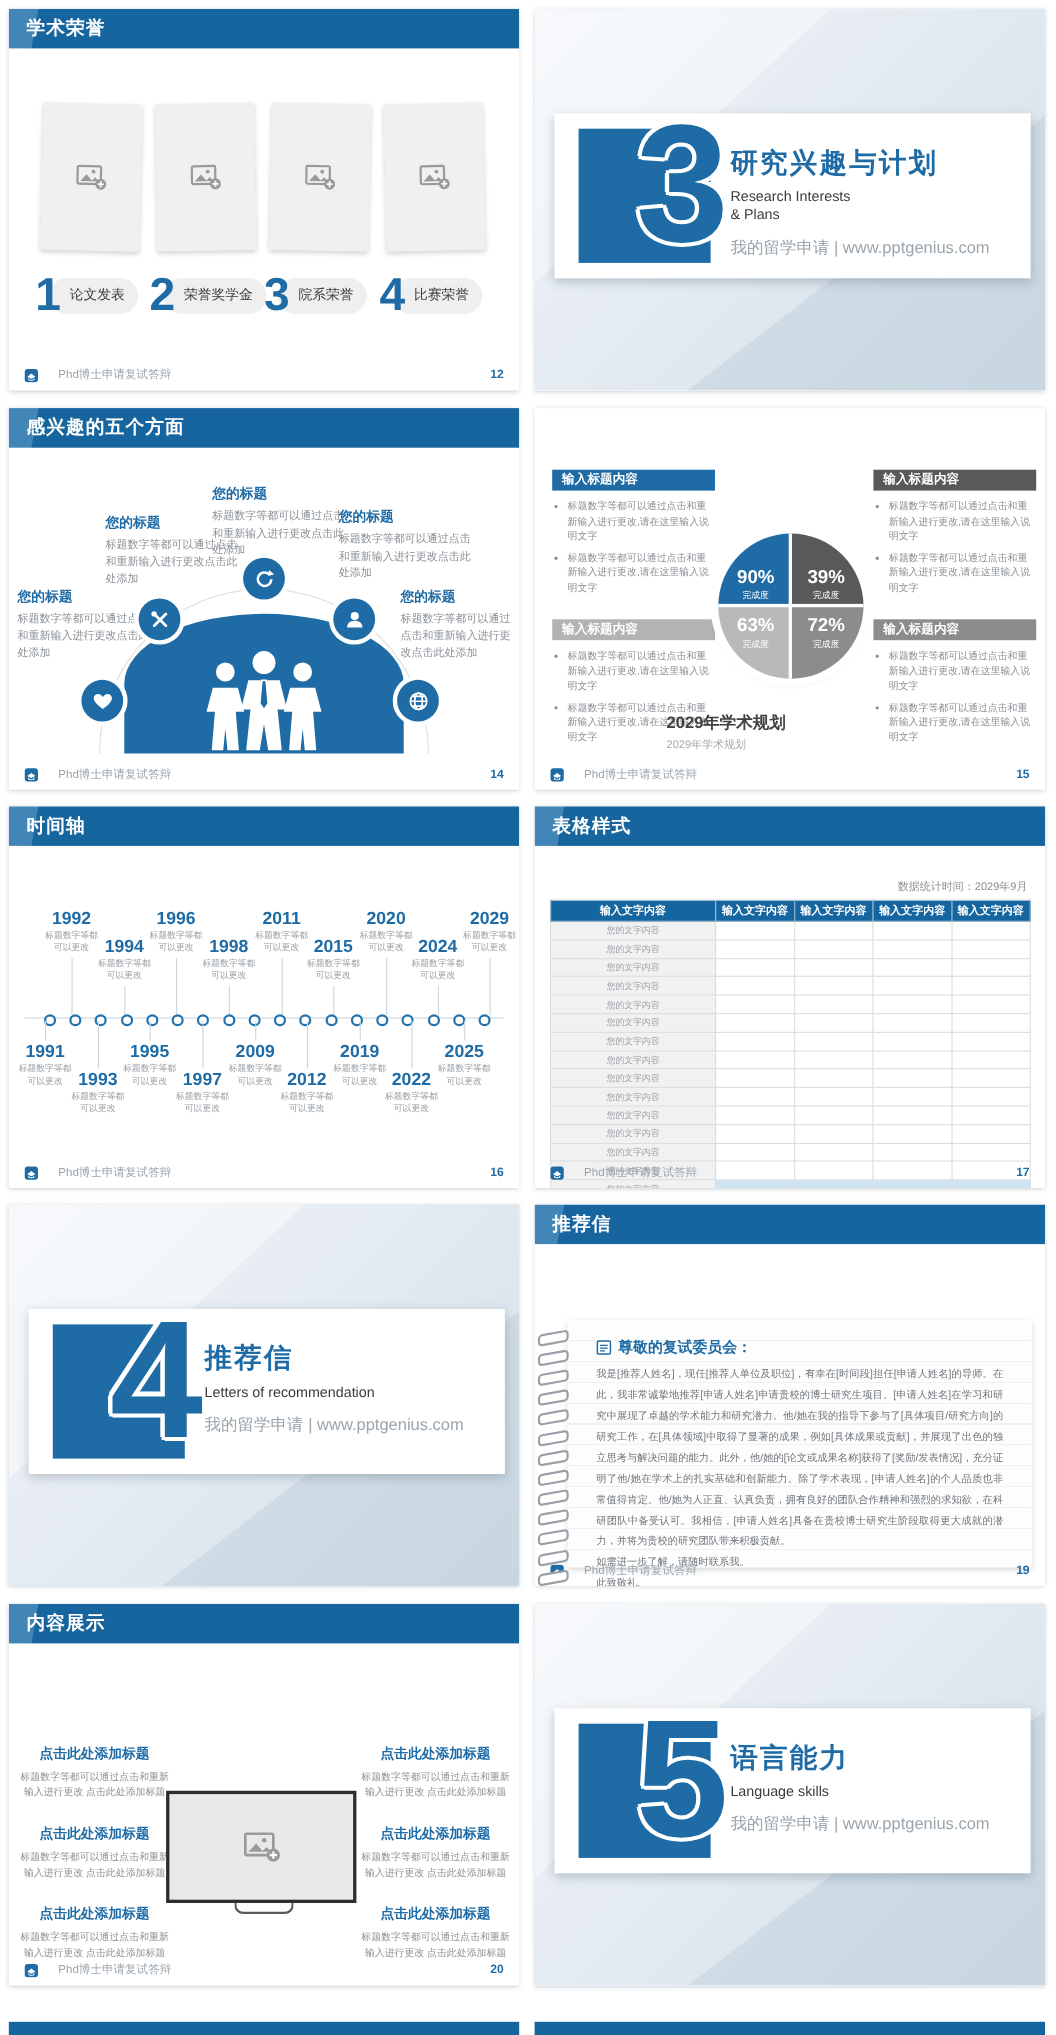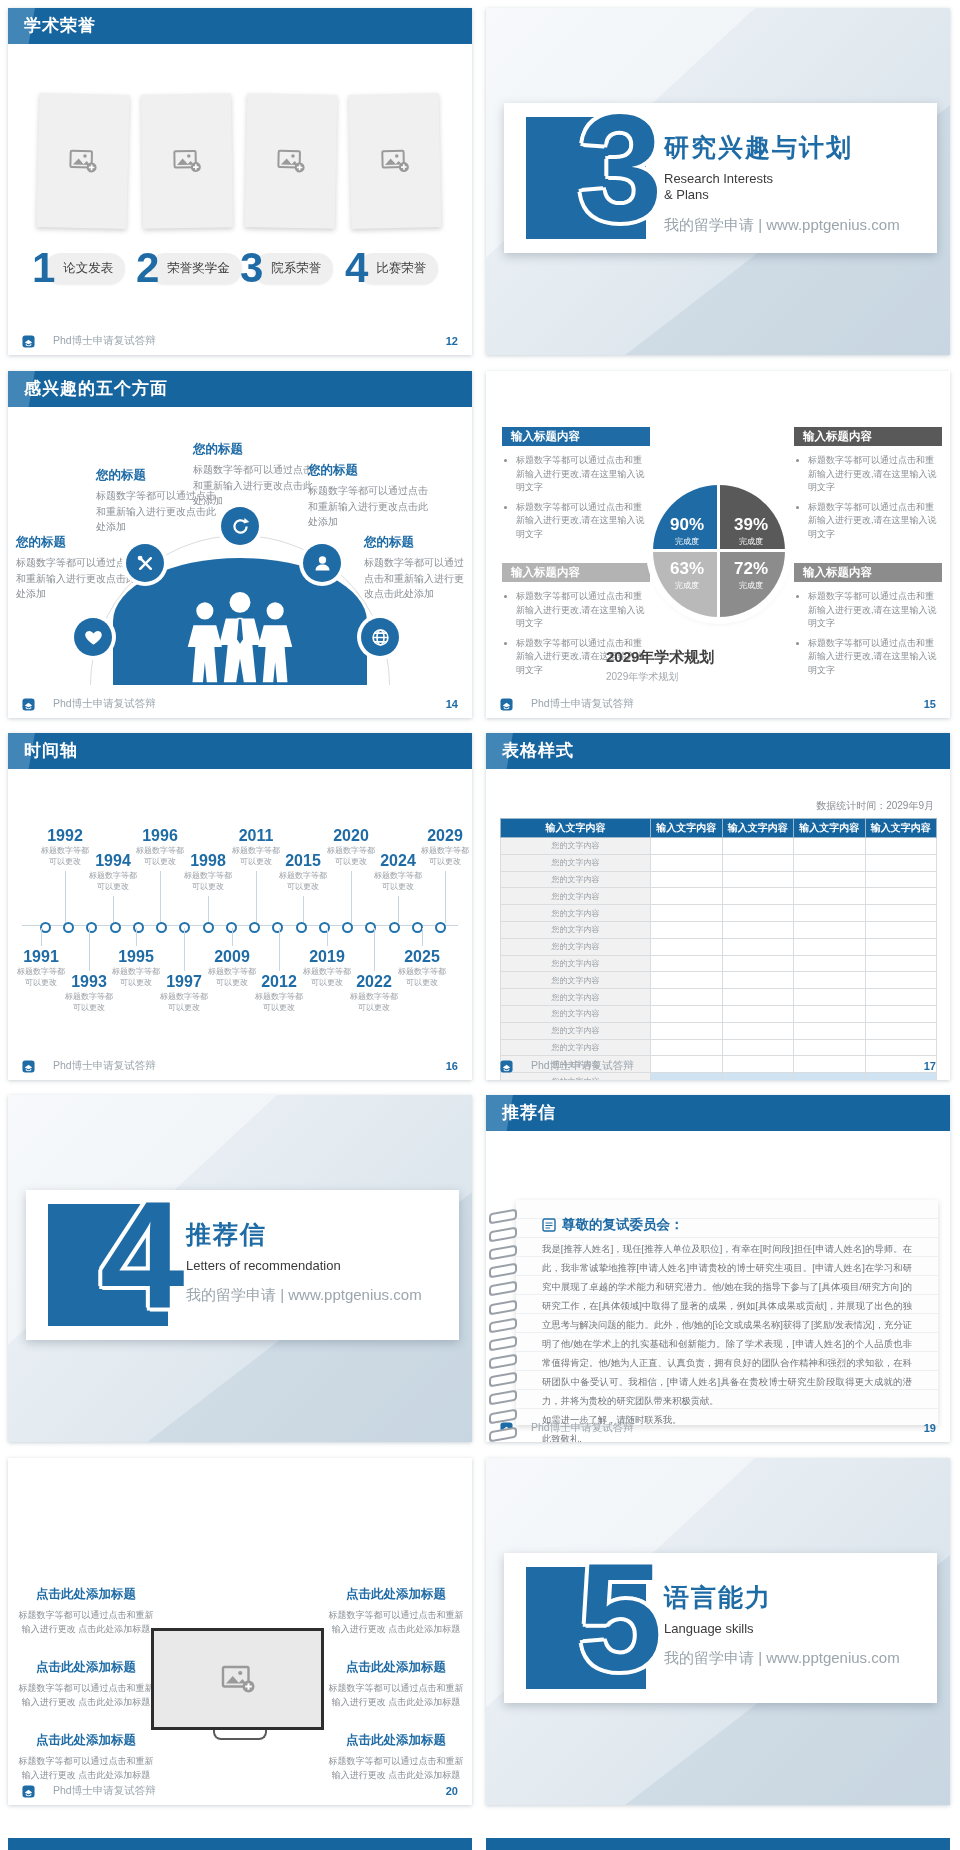--- a/index.html
+++ b/index.html
@@ -660,20 +660,23 @@
           <rect x="0.5" y="0.5" width="13" height="13" rx="3" fill="#1e6ba5"></rect>
           <path d="M3 8l4-3 4 3-4 2z" fill="#fff"></path>
           <path d="M4.5 9.5v1.6c0 .5 5 .5 5 0V9.5" stroke="#fff" stroke-width="1" fill="none"></path>
         </svg>
       <span class="brand">Phd博士申请复试答辩</span>
       <span class="pg">19</span>
     </div>
   </div>
 
   <div class="slide" id="s20">
+    <div class="bar">
+      <div class="t">内容展示</div>
+    </div>
     <div class="cb b1">
       <div class="ct">点击此处添加标题</div>
       <div class="cd">标题数字等都可以通过点击和重新输入进行更改 点击此处添加标题</div>
     </div>
     <div class="cb b2">
       <div class="ct">点击此处添加标题</div>
       <div class="cd">标题数字等都可以通过点击和重新输入进行更改 点击此处添加标题</div>
     </div>
     <div class="cb b3">
       <div class="ct">点击此处添加标题</div>

